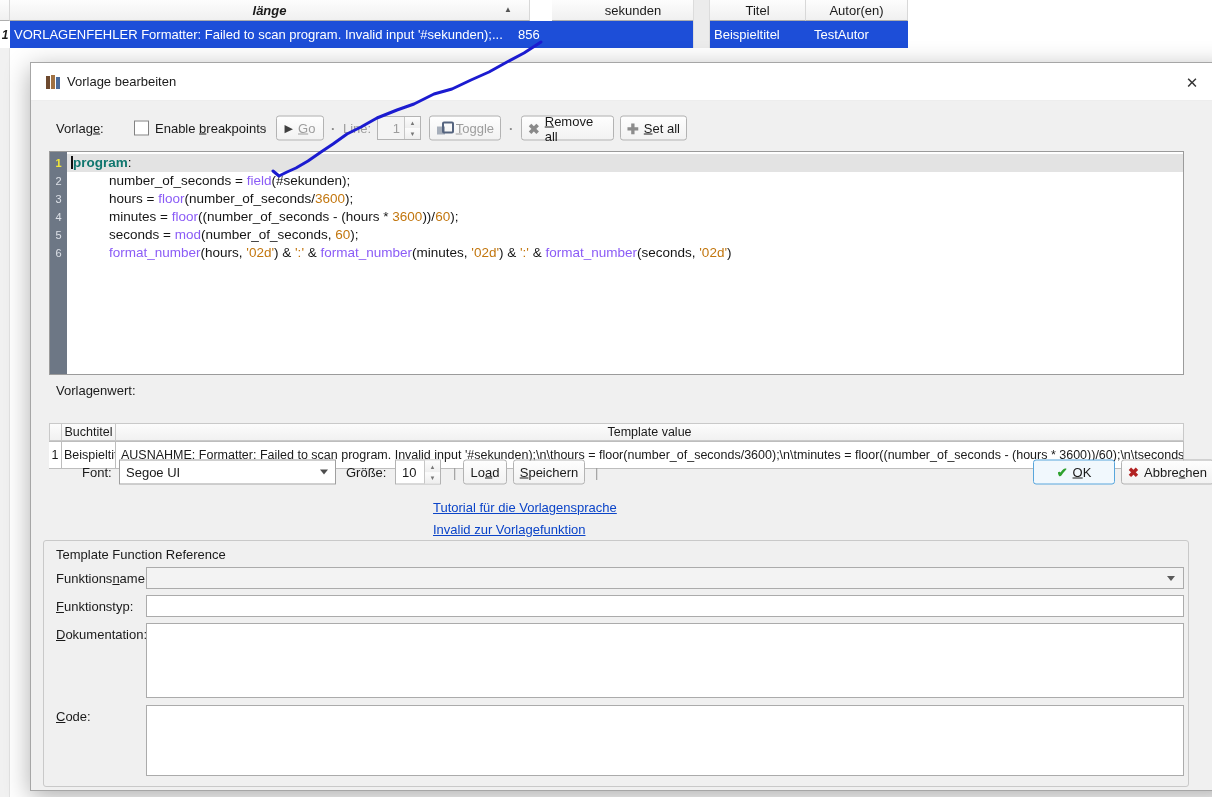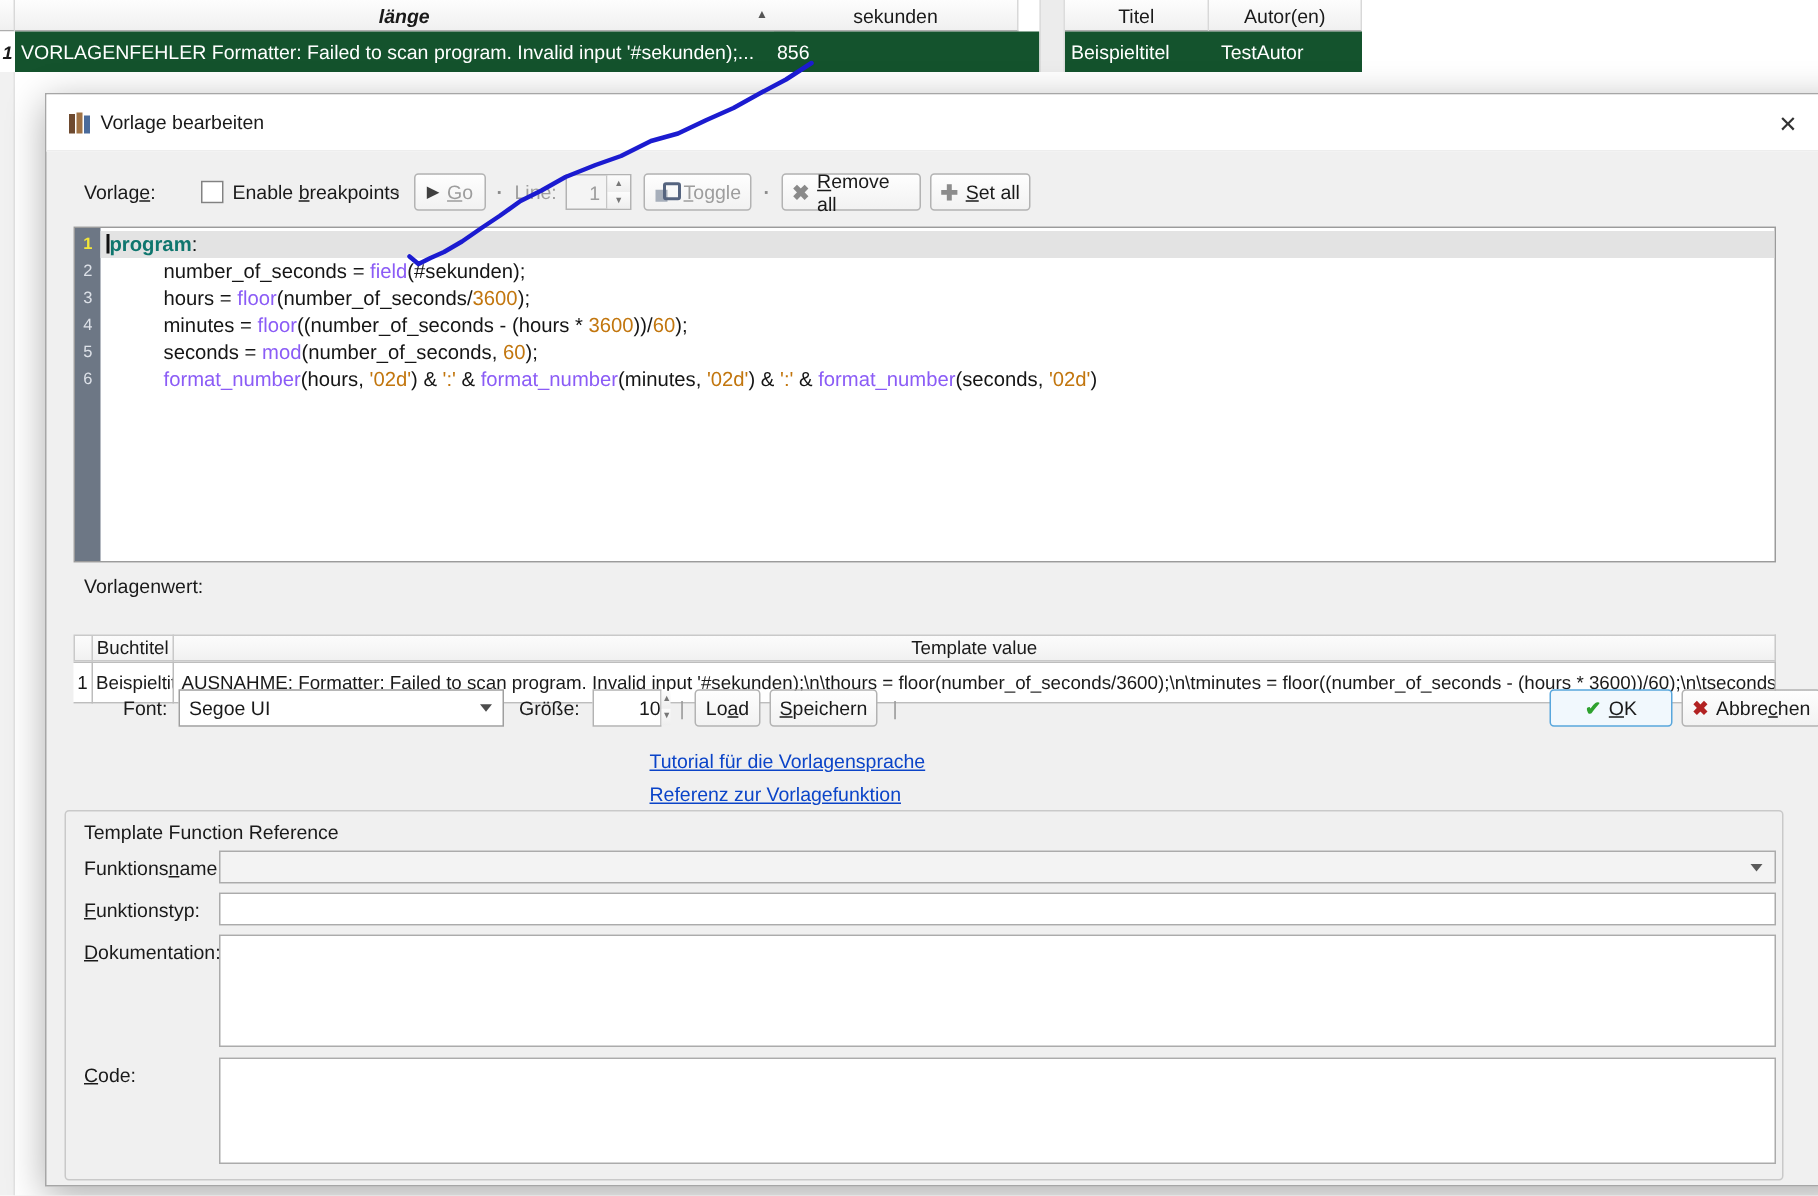--- a/index.html
+++ b/index.html
@@ -7,28 +7,28 @@
   body { position:relative; overflow:hidden; background:#fff;
          font-family:"Liberation Sans", sans-serif; font-size:13px; color:#1a1a1a; }
 
   
   .hcell { position:absolute; top:0; height:21px;
            background:linear-gradient(#fdfdfd,#f0f0f0);
            border-right:1px solid #d8d8d8; border-bottom:1px solid #adadad;
            display:flex; align-items:center; justify-content:center; font-size:13px; }
   .h-corner { left:0; width:10px; }
   .h-laenge { left:10px; width:520px; font-weight:bold; font-style:italic;align-items:center; }
-  .h-sekunden { left:516px; width:163px; }
+  .h-sekunden { left:552px; width:163px; }
   .h-titel { left:710px; width:96px; }
   .h-autoren { left:806px; width:102px; }
   .sort-asc { position:absolute; left:504px; top:5px; font-size:8px; color:#555; }
   .rownum-cell { position:absolute; left:0; top:21px; width:10px; height:27px;
                  background:#fff; font-weight:bold; font-style:italic; font-size:12px;
                  display:flex; align-items:center; justify-content:center; }
-  .sel-row { position:absolute; top:21px; height:27px; background:#14532d; color:#fff;
+  .sel-row { position:absolute; top:21px; height:27px; background:#1d4ed8; color:#fff;
              display:flex; align-items:center; }
   .row-left { left:10px; width:683px; }
   .row-right { left:710px; width:198px; }
   .laenge-val { position:absolute; left:4px; white-space:nowrap; overflow:hidden; max-width:495px; }
   .sek-val { position:absolute; left:508px; }
   .titel-val { position:absolute; left:4px; }
   .autor-val { position:absolute; left:104px; }
   .gap-strip { position:absolute; left:693px; top:0; width:17px; height:48px; background:#ececec;
                border-left:1px solid #dcdcdc; border-right:1px solid #dcdcdc; }
   .left-strip { position:absolute; left:0; top:48px; width:10px; height:749px;
@@ -236,21 +236,21 @@
     <div class="rc vt-r-value">AUSNAHME:  Formatter: Failed to scan program. Invalid input '#sekunden);\n\thours = floor(number_of_seconds/3600);\n\tminutes = floor((number_of_seconds - (hours * 3600))/60);\n\tseconds = mod(</div>
   </div>
 
   <div class="font-row">
     <span style="left:3px;">Font:</span>
     <span class="combo" style="left:40px; width:217px;">
       <span>Segoe UI</span>
       <span class="arrow"></span>
     </span>
     <span style="left:267px;">Größe:</span>
-    <span class="spin enabled" style="left:316px; width:46px; height:25px;padding-left:24px;">
+    <span class="spin enabled" style="left:316px; width:46px; height:25px;">
       <span class="num" style="padding-left:6px;">10</span>
       <span class="arrows">
         <span>▲</span>
         <span>▼</span>
       </span>
     </span>
     <span class="vsep" style="left:374px;">|</span>
     <span class="btn" style="left:384px; width:44px;">
       <span>Lo<u>a</u>d</span>
     </span>
@@ -262,21 +262,21 @@
       <span class="check-icon">✔</span>
       <span><u>O</u>K</span>
     </span>
     <span class="btn" style="left:1042px; width:93px;">
       <span class="cancel-icon">✖</span>
       <span>Abbre<u>c</u>hen</span>
     </span>
   </div>
 
   <a class="tpl-link" style="left:402px; top:437px;">Tutorial für die Vorlagensprache</a>
-  <a class="tpl-link" style="left:402px; top:459px;">Referenz zur Vorlagefunktion</a>
+  <a class="tpl-link" style="left:402px; top:459px;">Invalid zur Vorlagefunktion</a>
 
   <div class="groupbox"></div>
   <span class="fr-title">Template Function Reference</span>
 
   <span class="fr-label" style="top:508px;">Funktions<u>n</u>ame:</span>
   <div class="field gray" style="top:504px; height:22px;">
     <span></span>
     <span class="fn-combo-arrow"></span>
   </div>
 

